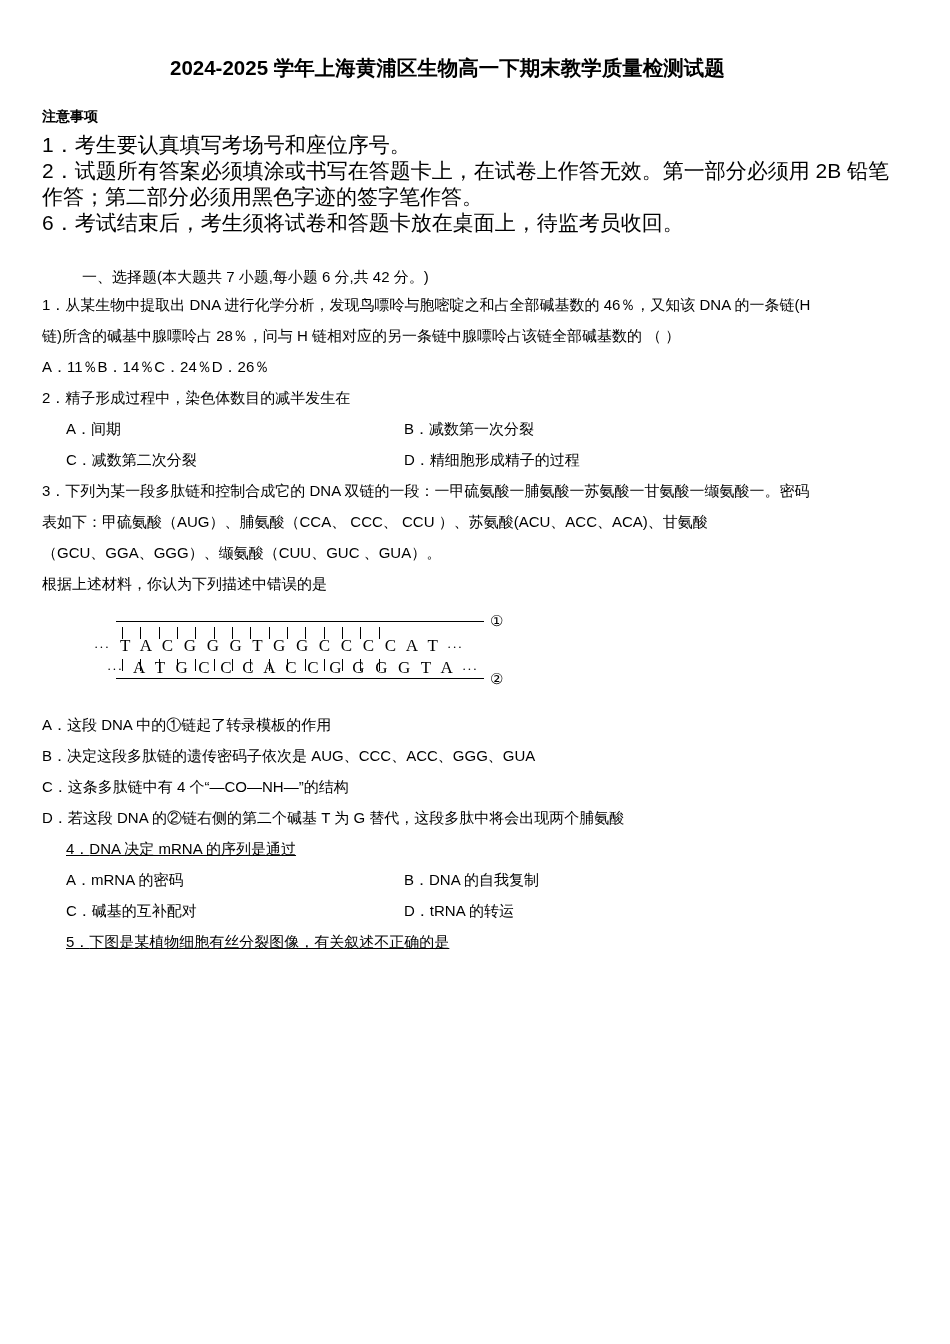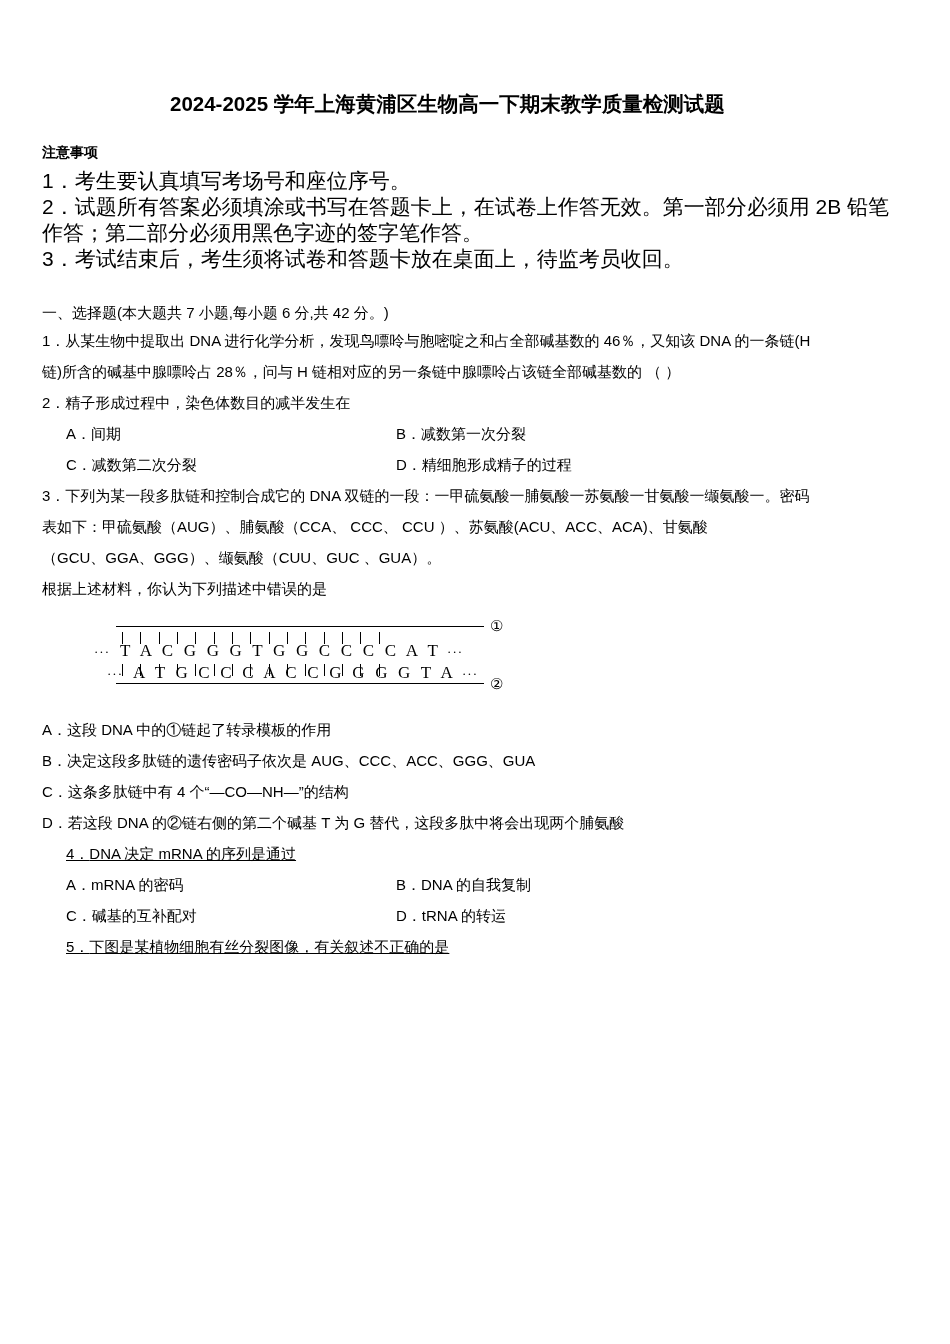--- a/index.html
+++ b/index.html
@@ -11,21 +11,21 @@
     width: 950px;
     height: 1344px;
     font-family: "Liberation Serif", serif;
     color: #000000;
     position: relative;
   }
   .page {
     width: 950px;
     height: 1344px;
     box-sizing: border-box;
-    padding: 90px 42px 0 42px;
+    padding: 54px 42px 0 42px;
     position: relative;
   }
   .doc-title {
     font-family: "Liberation Sans", sans-serif;
     font-weight: bold;
     font-size: 20.5px;
     text-align: left;
     margin: 0 0 0 128px;
     letter-spacing: 0px;
     white-space: nowrap;
@@ -41,37 +41,39 @@
     font-family: "Liberation Sans", sans-serif;
     font-size: 21px;
     line-height: 26px;
     margin: 0;
   }
   .section-title {
     font-family: "Liberation Sans", sans-serif;
     font-size: 15px;
     margin-top: 32px;
     margin-bottom: 2px;
+    margin-left: 40px;
   }
   .q {
     font-family: "Liberation Sans", sans-serif;
     font-size: 15px;
     line-height: 31px;
     margin: 0;
     text-align: justify;
   }
   .q-indent {
     margin-left: 24px;
     text-decoration: underline;
   }
   .opts-row {
     font-family: "Liberation Sans", sans-serif;
     font-size: 15px;
     line-height: 31px;
     display: flex;
+    gap: 8px;
   }
   .opts-row .col1 {
     width: 330px;
     flex: 0 0 330px;
   }
   .opt-line {
     font-family: "Liberation Sans", sans-serif;
     font-size: 15px;
     line-height: 31px;
     margin: 0;
@@ -152,26 +154,27 @@
 </head>
 <body>
 
 <div class="page">
 
   <div class="doc-title">2024-2025 学年上海黄浦区生物高一下期末教学质量检测试题</div>
 
   <div class="notice-head">注意事项</div>
   <p class="notice-line">1．考生要认真填写考场号和座位序号。</p>
   <p class="notice-line">2．试题所有答案必须填涂或书写在答题卡上，在试卷上作答无效。第一部分必须用 2B 铅笔作答；第二部分必须用黑色字迹的签字笔作答。</p>
-  <p class="notice-line">3．考试结束后，考生须将试卷和答题卡放在桌面上，待监考员收回。</p>
+  <p class="notice-line">6．考试结束后，考生须将试卷和答题卡放在桌面上，待监考员收回。</p>
 
   <div class="section-title">一、选择题(本大题共 7 小题,每小题 6 分,共 42 分。)</div>
 
   <p class="q"><span>1．</span><span>从某生物中提取出 DNA 进行化学分析，发现鸟嘌呤与胞嘧啶之和占全部碱基数的 46％，又知该 DNA 的一条链(H</span></p>
   <p class="q">链)所含的碱基中腺嘌呤占 28％，问与 H 链相对应的另一条链中腺嘌呤占该链全部碱基数的 （ ）</p>
+  <p class="opt-line">A．11％B．14％C．24％D．26％</p>
 
   <p class="q"><span>2．</span><span>精子形成过程中，染色体数目的减半发生在</span></p>
   <div class="opts-row">
     <div class="col1 opt-indent">A．间期</div>
     <div>B．减数第一次分裂</div>
   </div>
   <div class="opts-row">
     <div class="col1 opt-indent">C．减数第二次分裂</div>
     <div>D．精细胞形成精子的过程</div>
   </div>

